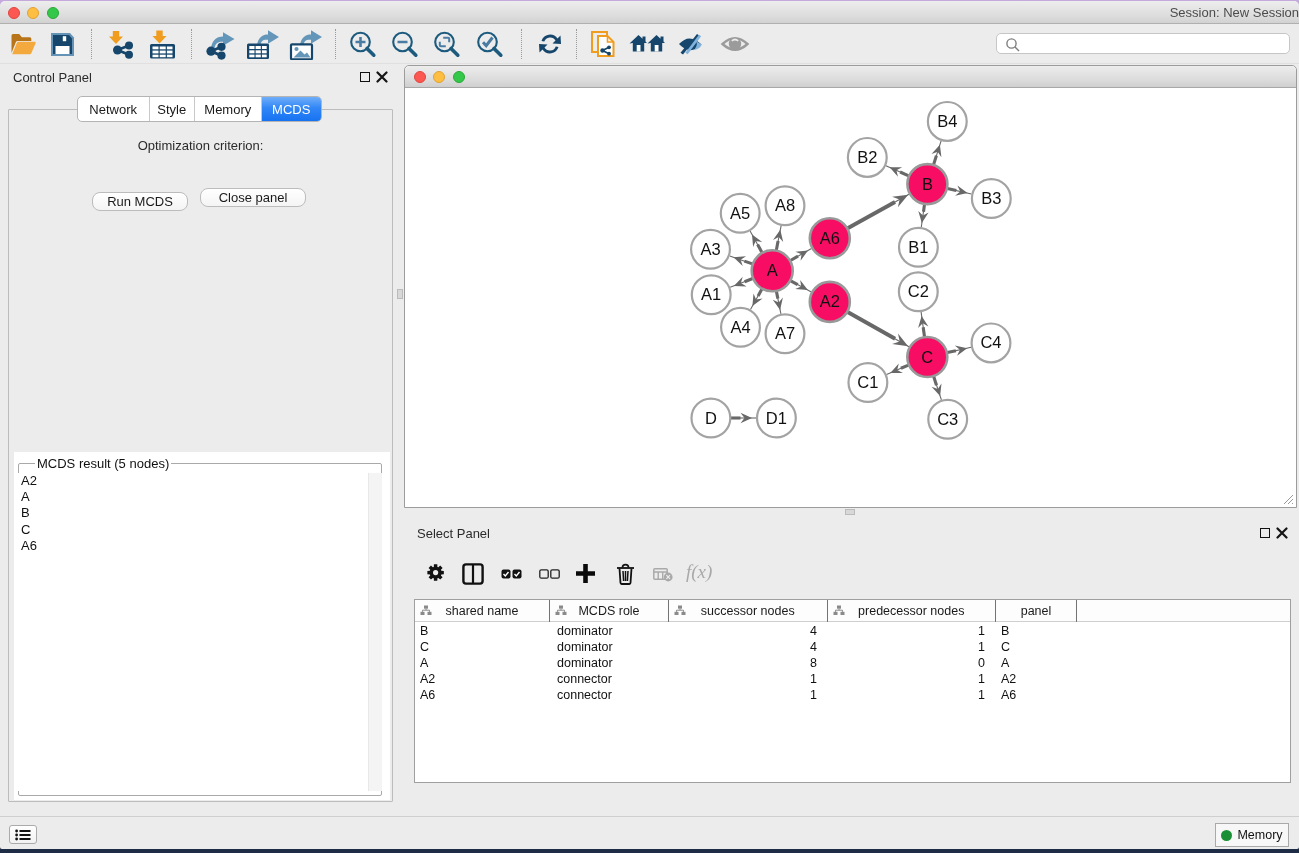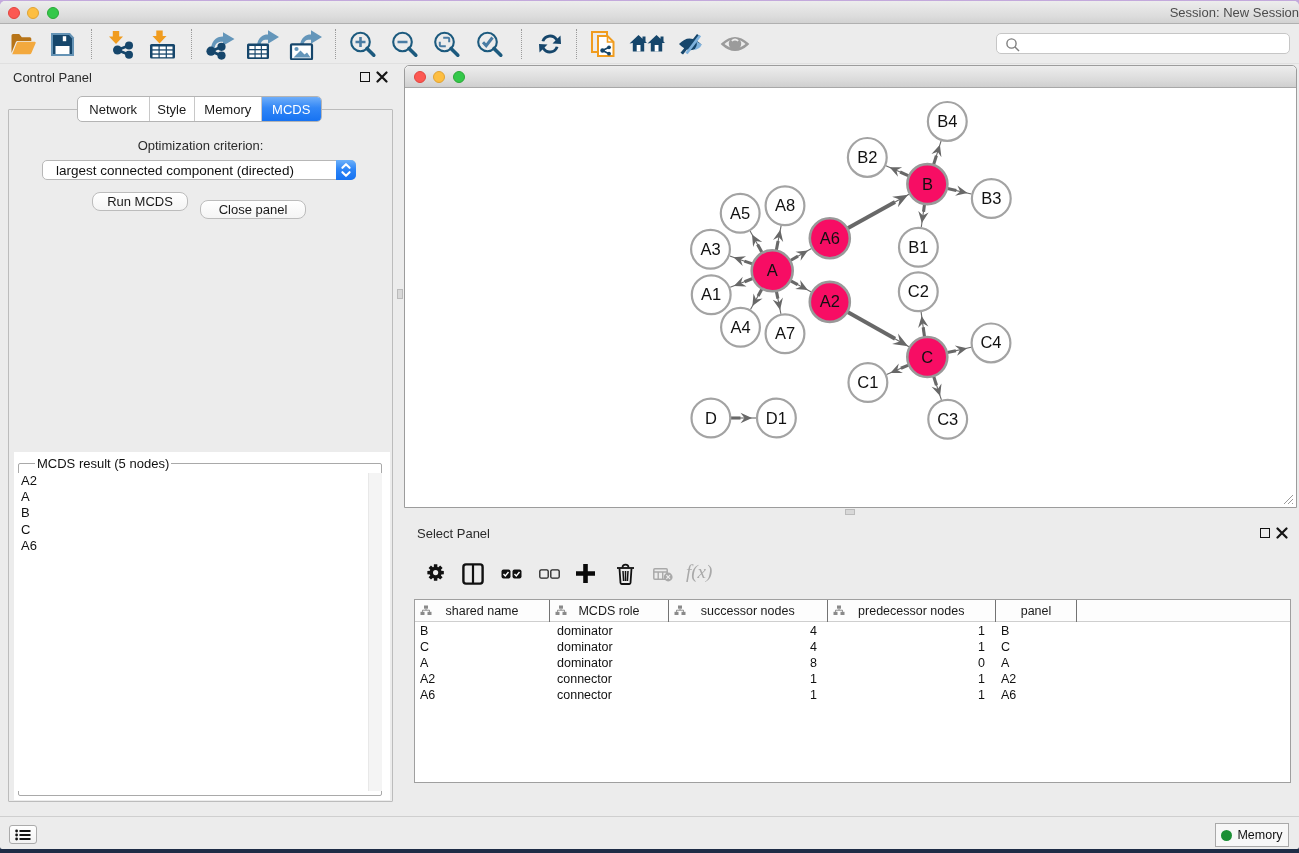--- a/index.html
+++ b/index.html
@@ -26,21 +26,21 @@
 .tab:last-child{border-right:none}
 .tabsel{background:linear-gradient(#6faef9,#3287f6 45%,#1773f2);color:#fff;border-radius:0 4px 4px 0}
 #cptabs{left:76.5px;top:95px;width:245px}
 #cptabs .tb1{width:73px}#cptabs .tb2{width:45px}#cptabs .tb3{width:68px}#cptabs .tb4{width:59px}
 #optlabel{position:absolute;left:8px;top:137px;width:385px;text-align:center;font-size:13px;color:#2b2b2b}
 #combo{position:absolute;left:42px;top:159px;width:314px;height:20px;background:#fff;border:1px solid #b7b7b7;border-radius:5px}
 #combo .txt{position:absolute;left:13px;top:2px;font-size:13.5px;color:#111}
 #combo .spin{position:absolute;right:-1px;top:-1px;width:20px;height:20px;background:linear-gradient(#6db1fa,#2f86f6 45%,#1572f2);border-radius:0 5px 5px 0}
 .btn{position:absolute;height:19px;background:linear-gradient(#ffffff,#f4f4f4);border:1px solid #bcbcbc;border-radius:8px;font-size:13px;color:#1a1a1a;display:flex;align-items:center;justify-content:center}
 #runbtn{left:92px;top:191px;width:96px}
-#closebtn{left:200px;top:199px;width:106px}
+#closebtn{left:200px;top:187px;width:106px}
 #results{position:absolute;left:14px;top:451px;width:376px;height:348px;background:#fff}
 #fieldset{position:absolute;left:4px;top:11px;width:364px;height:333px;border:1px solid #a9a9a9;border-radius:2px}
 #fstitle{position:absolute;left:16px;top:-8px;background:#fff;padding:0 2px;font-size:13px;color:#111}
 #fslist{position:absolute;left:4px;top:21px;width:356px;height:318px;background:#fff;overflow:hidden}
 #fslist .item{font-size:13px;color:#111;height:16.2px;padding-left:3px}
 #fsscroll{position:absolute;right:8px;top:21px;width:14px;height:318px;background:#f4f4f4;border-left:1px solid #e8e8e8}
 
 #vsplit{position:absolute;left:396px;top:63px;width:8px;height:750px;background:#ececec}
 #vgrip{position:absolute;left:397px;top:288px;width:6px;height:10px;background:#d8d8d8;border:1px solid #bbb}
 #hsplit2{position:absolute;left:404px;top:507px;width:895px;height:5px;background:#ececec}
@@ -245,27 +245,20 @@
         <path d="M1.5 1.5 L10.5 10.5 M10.5 1.5 L1.5 10.5" stroke="#151515" stroke-width="2.2" stroke-linecap="round"></path>
       </svg>
 <div id="cpbox"></div>
 <div class="tabrow" id="cptabs">
         <div class="tab tb1">Network</div>
         <div class="tab tb2">Style</div>
         <div class="tab tb3">Memory</div>
         <div class="tab tb4 tabsel">MCDS</div>
       </div>
 <div id="optlabel">Optimization criterion:</div>
-<div id="combo">
-        <div class="txt">largest connected component (directed)</div>
-        <div class="spin"><svg width="20" height="20" viewBox="0 0 20 20">
-            <path d="M6.4 7.8 L10 4.2 L13.6 7.8" stroke="#fff" stroke-width="2.1" fill="none" stroke-linecap="round" stroke-linejoin="round"></path>
-            <path d="M6.4 12.2 L10 15.8 L13.6 12.2" stroke="#fff" stroke-width="2.1" fill="none" stroke-linecap="round" stroke-linejoin="round"></path>
-          </svg></div>
-      </div>
 <div class="btn" id="runbtn">Run MCDS</div>
 <div class="btn" id="closebtn">Close panel</div>
 <div id="results">
   <div id="fieldset">
           <div id="fstitle">MCDS result (5 nodes)</div>
         </div>
   <div id="fslist">
           <div class="item">A2</div>
           <div class="item">A</div>
           <div class="item">B</div>

